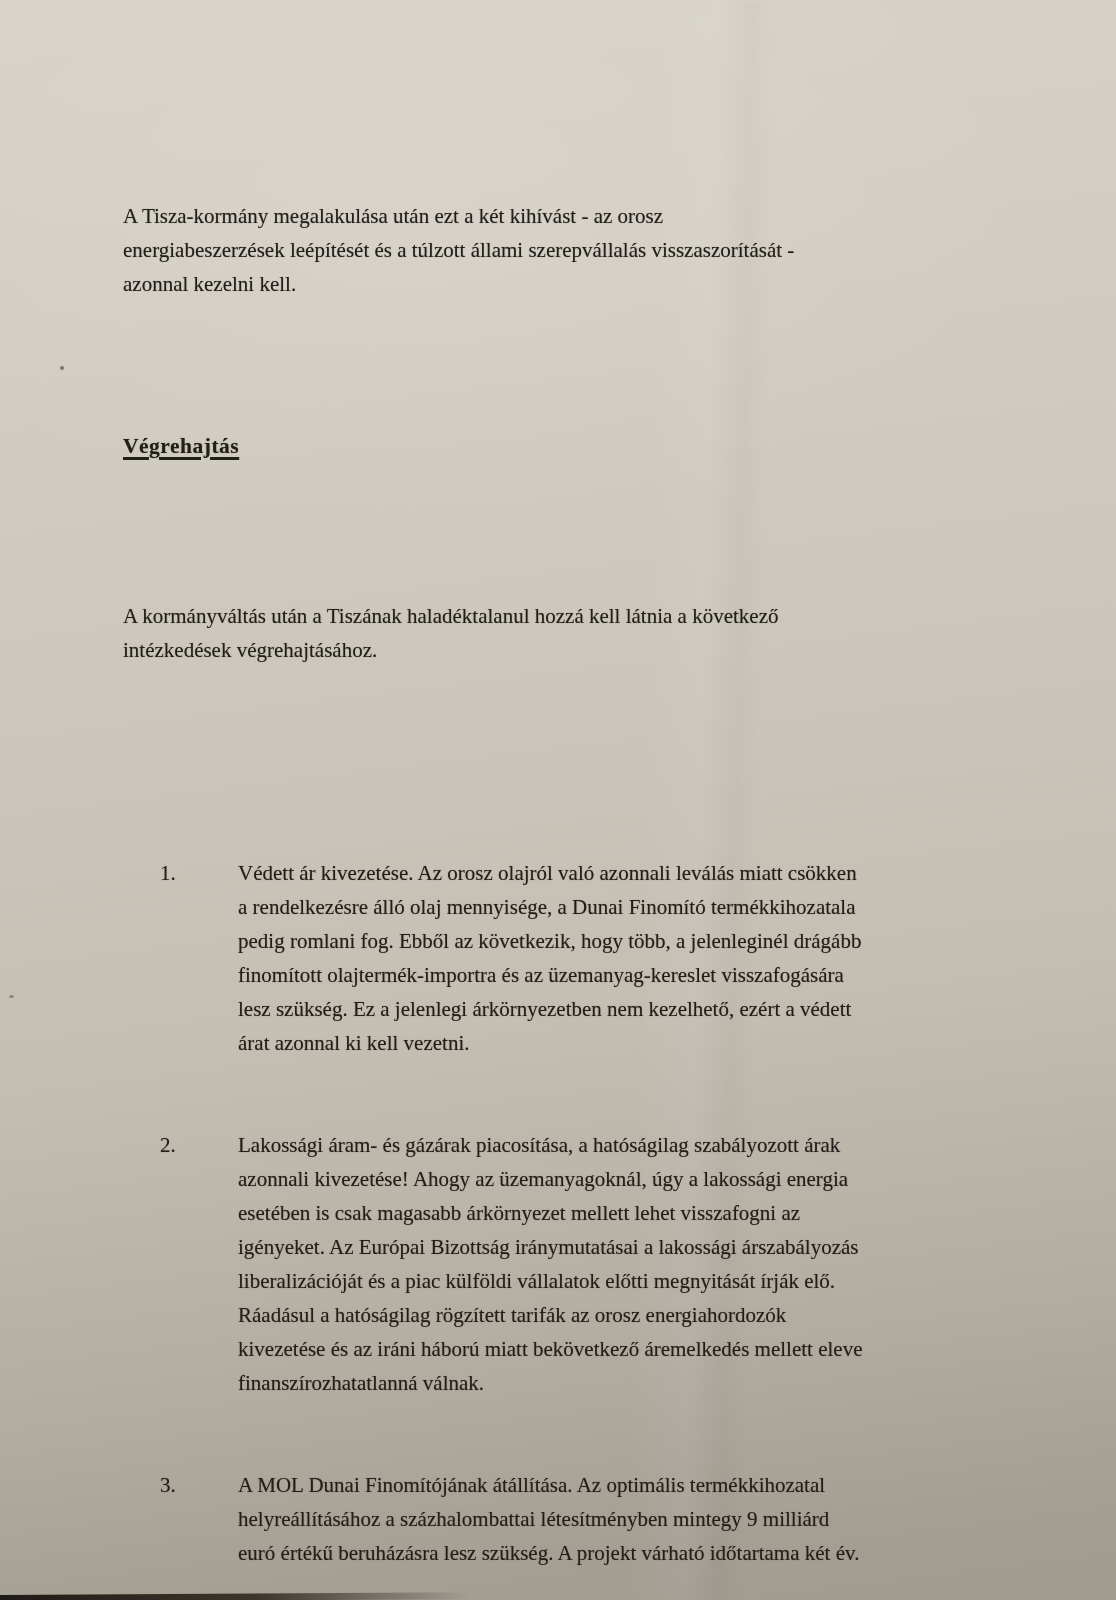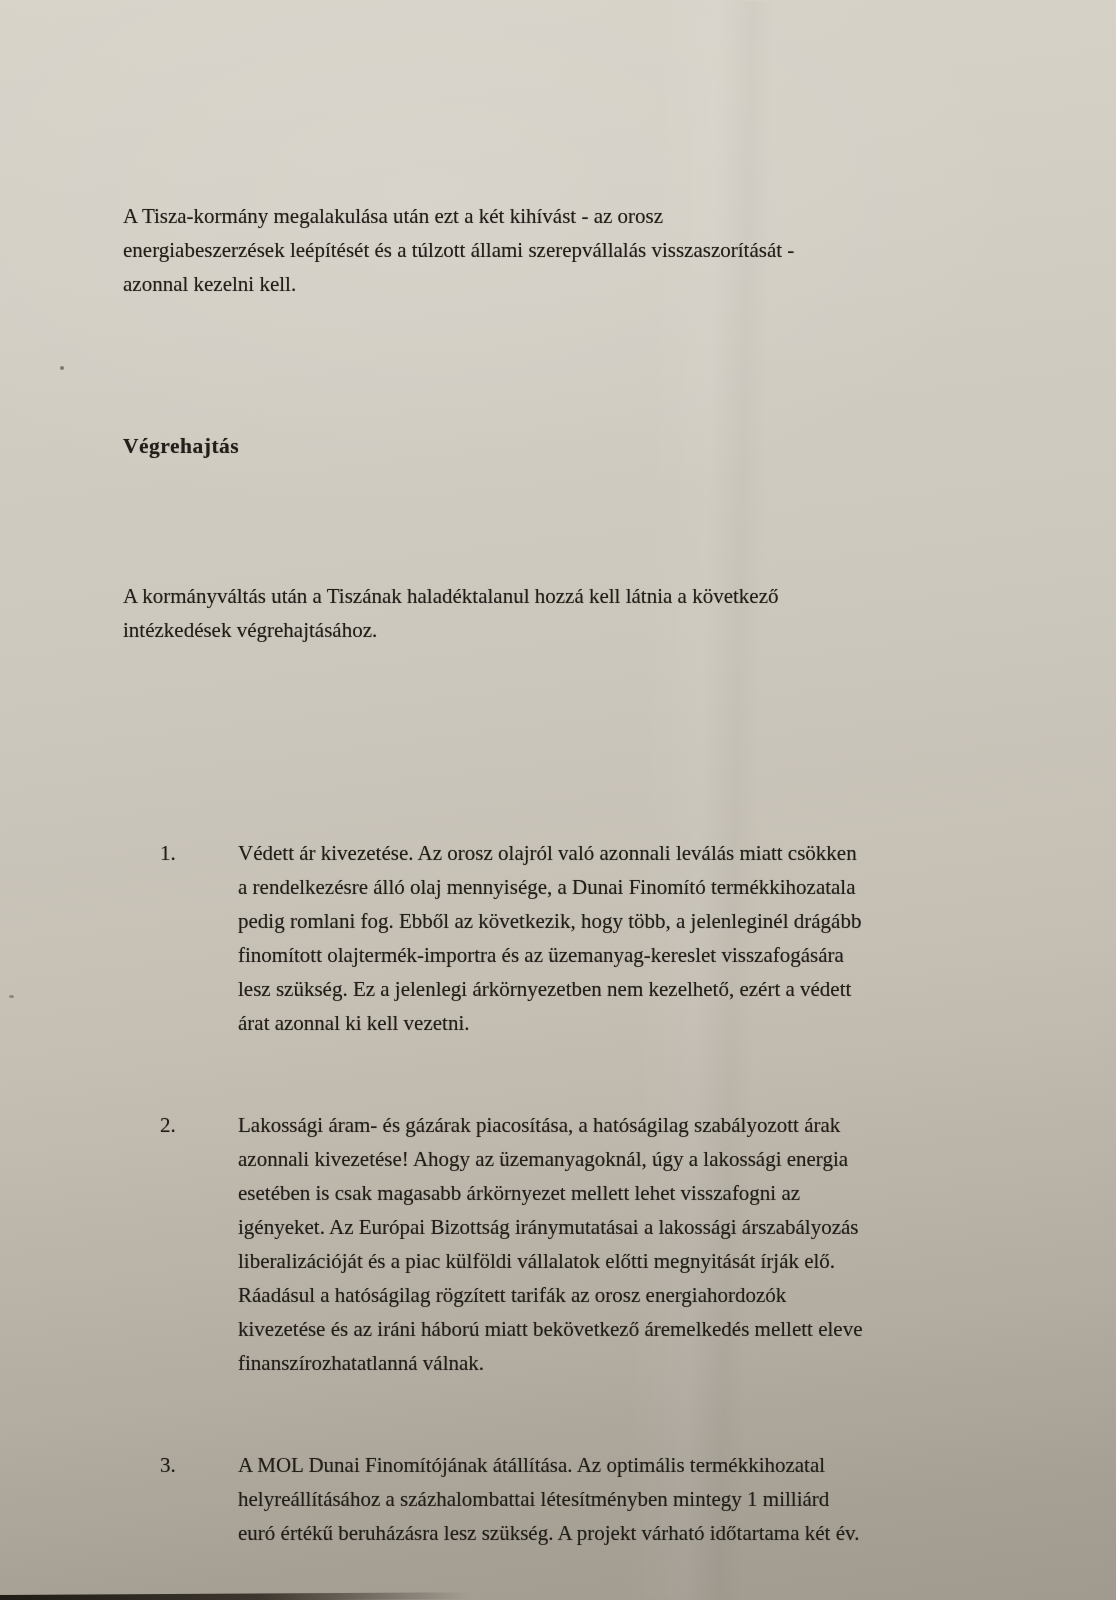--- a/index.html
+++ b/index.html
@@ -73,25 +73,26 @@
   .para {
     margin: 0;
   }
   .heading {
     margin: 26px 0 0 0;
     font-size: 21.5px;
     font-weight: bold;
     letter-spacing: 0.5px;
   }
   .heading .u {
+    text-decoration: underline;
     text-decoration-thickness: 2.5px;
     text-underline-offset: 4px;
   }
   .lead {
-    margin-top: 14px;
+    margin-top: 34px;
   }
   .measures {
     margin: 19px 0 0 0;
     padding: 0;
     list-style: none;
   }
   .item {
     display: flex;
     align-items: flex-start;
   }
@@ -140,21 +141,21 @@
 esetében is csak magasabb árkörnyezet mellett lehet visszafogni az
 igényeket. Az Európai Bizottság iránymutatásai a lakossági árszabályozás
 liberalizációját és a piac külföldi vállalatok előtti megnyitását írják elő.
 Ráadásul a hatóságilag rögzített tarifák az orosz energiahordozók
 kivezetése és az iráni háború miatt bekövetkező áremelkedés mellett eleve
 finanszírozhatatlanná válnak.</span>
       </li>
       <li class="item">
         <span class="num">3.</span>
         <span class="itext">A MOL Dunai Finomítójának átállítása. Az optimális termékkihozatal
-helyreállításához a százhalombattai létesítményben mintegy 1 milliárd
+helyreállításához a százhalombattai létesítményben mintegy 9 milliárd
 euró értékű beruházásra lesz szükség. A projekt várható időtartama két év.</span>
       </li>
       
     </ol>
   </div>
 
   <div class="paper-edge"></div>
 </div>
 
 </body></html>

